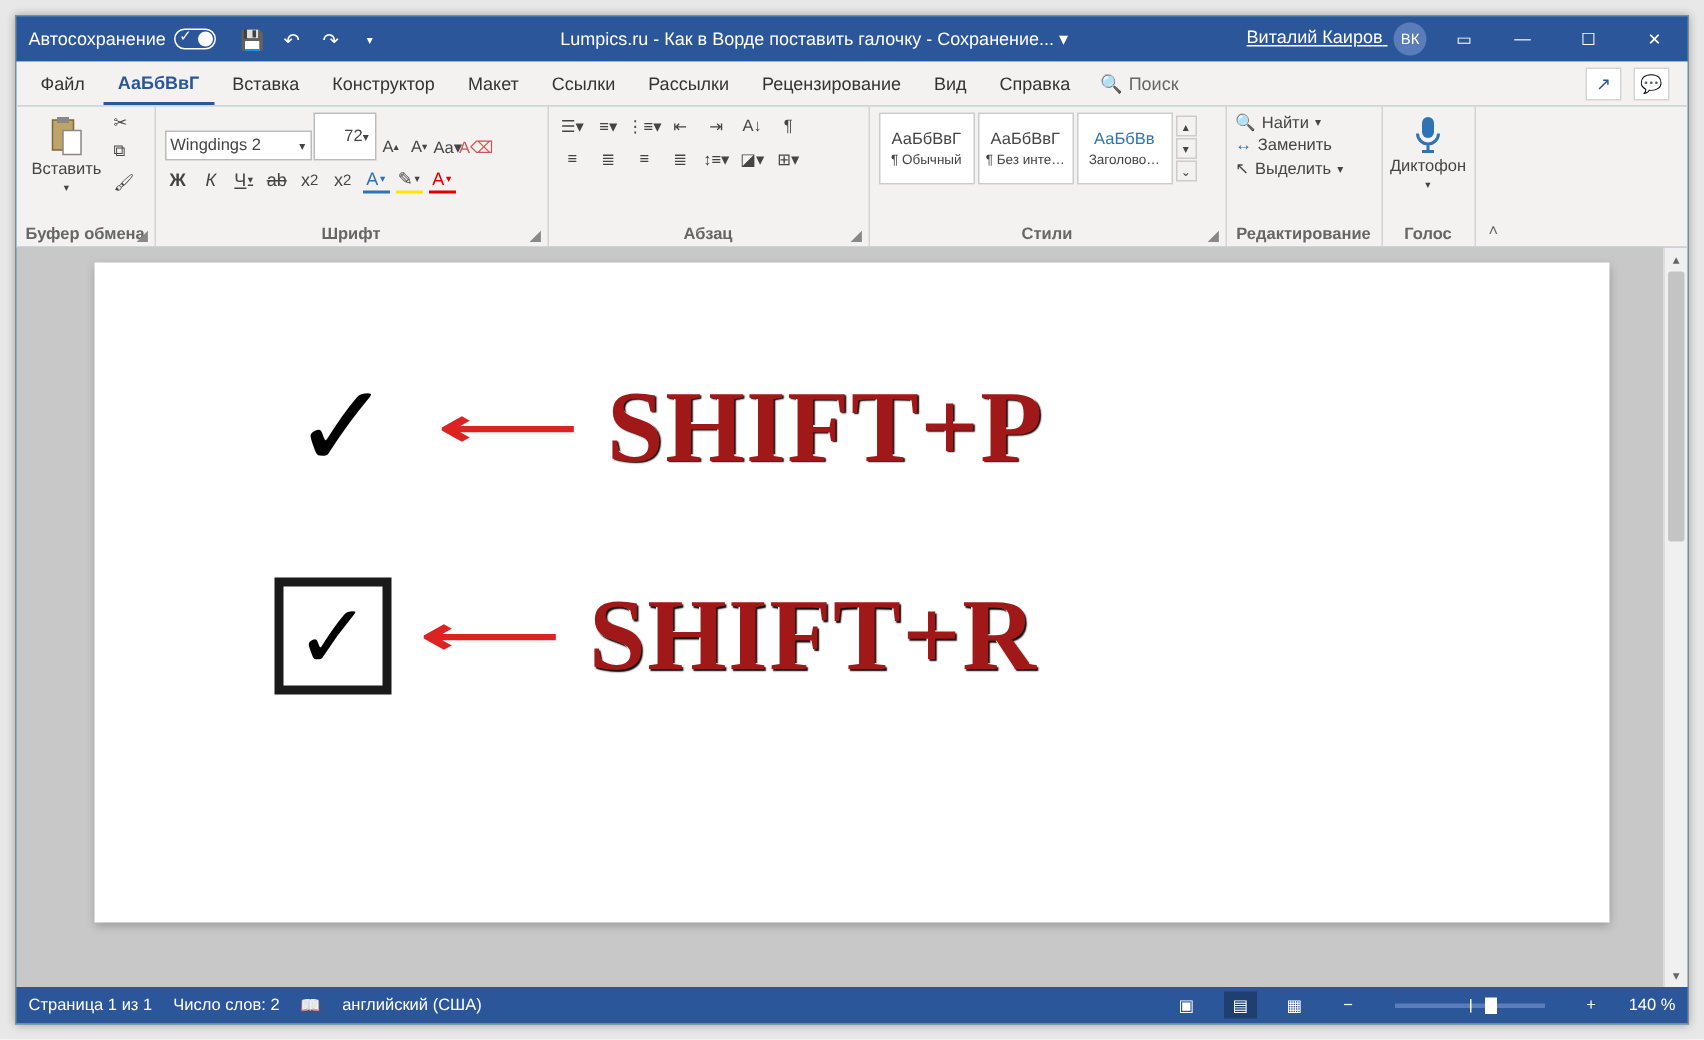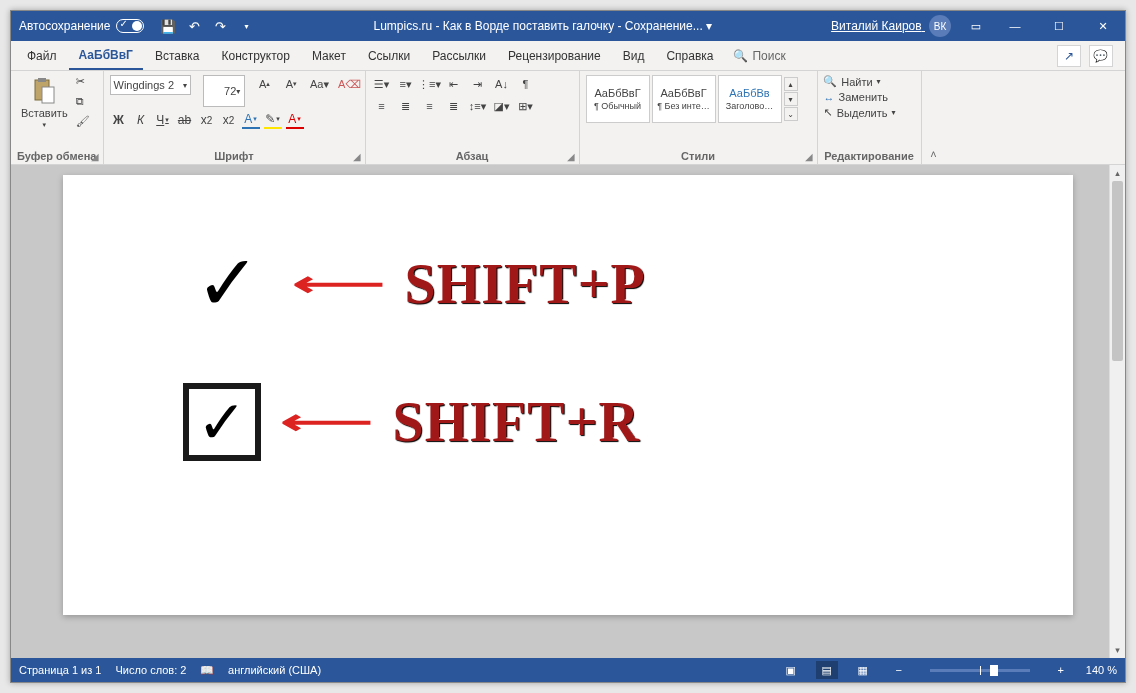--- a/index.html
+++ b/index.html
@@ -31,21 +31,21 @@
 .group { border-right: 1px solid #d4d4d4; padding: 4px 6px 2px 6px; display: flex; flex-direction: column; justify-content: space-between; }
 .group-title { text-align: center; font-size: 11px; color: #666; padding-top: 2px; position: relative; font-weight: bold; }
 .launcher { position: absolute; right: -2px; bottom: 0; font-size: 9px; color: #888; }
 .group-body { display: flex; gap: 4px; align-items: flex-start; }
 
 .big-btn { display: flex; flex-direction: column; align-items: center; gap: 2px; padding: 2px 4px; }
 .paste-ico { width: 24px; height: 28px; }
 .small-col { display: flex; flex-direction: column; gap: 4px; }
 .small-ico { width: 16px; height: 16px; }
 
-.font-row1 { display: flex; gap: 12px; align-items: flex-start; margin-bottom: 4px; }
+.font-row1 { display: flex; gap: 1px; align-items: flex-end; margin-bottom: 4px; }
 .font-select { width: 98px; height: 20px; border: 1px solid #bbb; background: #fff; font-size: 11px; padding: 0 3px; display: flex; align-items: center; justify-content: space-between; }
 .size-select { width: 40px; height: 32px; border: 1px solid #bbb; background: #fff; font-size: 11px; padding: 0 20px; display: flex; align-items: center; justify-content: space-between; }
 .mini { width: 18px; height: 18px; display: flex; align-items: center; justify-content: center; font-size: 11px; }
 .font-row2 { display: flex; gap: 4px; align-items: center; }
 .fbtn { width: 18px; height: 18px; display: flex; align-items: center; justify-content: center; font-size: 12px; }
 .fbtn.dd::after { content: "▾"; font-size: 7px; margin-left: 1px; }
 .color-underline { border-bottom: 2px solid; }
 
 .para-row { display: flex; gap: 4px; margin-bottom: 4px; }
 .pbtn { width: 20px; height: 18px; display: flex; align-items: center; justify-content: center; font-size: 11px; }
@@ -63,21 +63,21 @@
 .dictate { display: flex; flex-direction: column; align-items: center; padding: 2px 6px; gap: 2px; }
 .mic { width: 22px; height: 26px; color: #2e74b5; }
 
 .collapse { width: 24px; display: flex; align-items: flex-end; justify-content: center; padding-bottom: 4px; color: #666; }
 
 .content { flex: 1; background: #c8c8c8; overflow: auto; position: relative; }
 .page { width: 1010px; min-height: 440px; background: #fff; margin: 10px auto 0 auto; box-shadow: 0 2px 6px rgba(0,0,0,.25); position: relative; padding: 70px 120px; }
 .doc-row { display: flex; align-items: center; gap: 40px; margin-bottom: 60px; }
 .glyph { font-size: 78px; font-family: serif; line-height: 1; width: 90px; text-align: center; }
 .arrow { font-size: 36px; color: #d22; font-weight: bold; transform: scaleX(1.8); display: flex; align-items: center; }
-.hotkey { font-family: "Times New Roman", serif; font-size: 56px; font-weight: bold; color: #a01818; text-shadow: -1px -1px 0 #fff, 1px 1px 1px #000; letter-spacing: 1px; }
+.hotkey { font-family: "Times New Roman", serif; font-size: 68px; font-weight: bold; color: #a01818; text-shadow: -1px -1px 0 #fff, 1px 1px 1px #000; letter-spacing: 1px; }
 .checkbox-glyph { width: 78px; height: 78px; border: 6px solid #1a1a1a; display: flex; align-items: center; justify-content: center; font-size: 60px; }
 .scrollbar-v { position: absolute; right: 0; top: 0; bottom: 0; width: 16px; background: #f0f0f0; border-left: 1px solid #ddd; }
 .sb-btn { height: 16px; display: flex; align-items: center; justify-content: center; font-size: 9px; color: #666; }
 .sb-thumb { position: absolute; top: 16px; left: 2px; right: 2px; height: 180px; background: #c4c4c4; border-radius: 2px; }
 
 .statusbar { height: 24px; background: #2b579a; color: #fff; display: flex; align-items: center; font-size: 11px; padding: 0 8px; gap: 14px; }
 .statusbar .spacer { flex: 1; }
 .view-btn { width: 22px; height: 18px; display: flex; align-items: center; justify-content: center; font-size: 11px; }
 .view-btn.active { background: #1e3f6f; }
 .zoom-slider { width: 100px; height: 3px; background: #5a7cb8; position: relative; margin: 0 6px; }
@@ -249,20 +249,31 @@
           </div>
         <div class="edit-item">
             <span>↖</span>
             <span>Выделить</span>
             <span style="font-size:8px">▾</span>
           </div>
       </div>
       <div class="group-title">Редактирование</div>
     </div>
 
+    <div class="group" style="width:62px">
+      <div class="dictate">
+        <svg class="mic" viewBox="0 0 22 26">
+            <rect x="7" y="1" width="8" height="14" rx="4" fill="#2e74b5"></rect>
+            <path d="M4 12 a7 7 0 0 0 14 0 M11 19 v5 M7 24 h8" stroke="#2e74b5" fill="none" stroke-width="2"></path>
+          </svg>
+        <span>Диктофон</span>
+        <span style="font-size:7px">▾</span>
+      </div>
+      <div class="group-title">Голос</div>
+    </div>
 
     <div class="collapse">˄</div>
   </div>
 
   <div class="content">
     <div class="page">
       <div class="doc-row">
         <div class="glyph">✓</div>
         <div class="arrow">⟵</div>
         <div class="hotkey">SHIFT+P</div>

